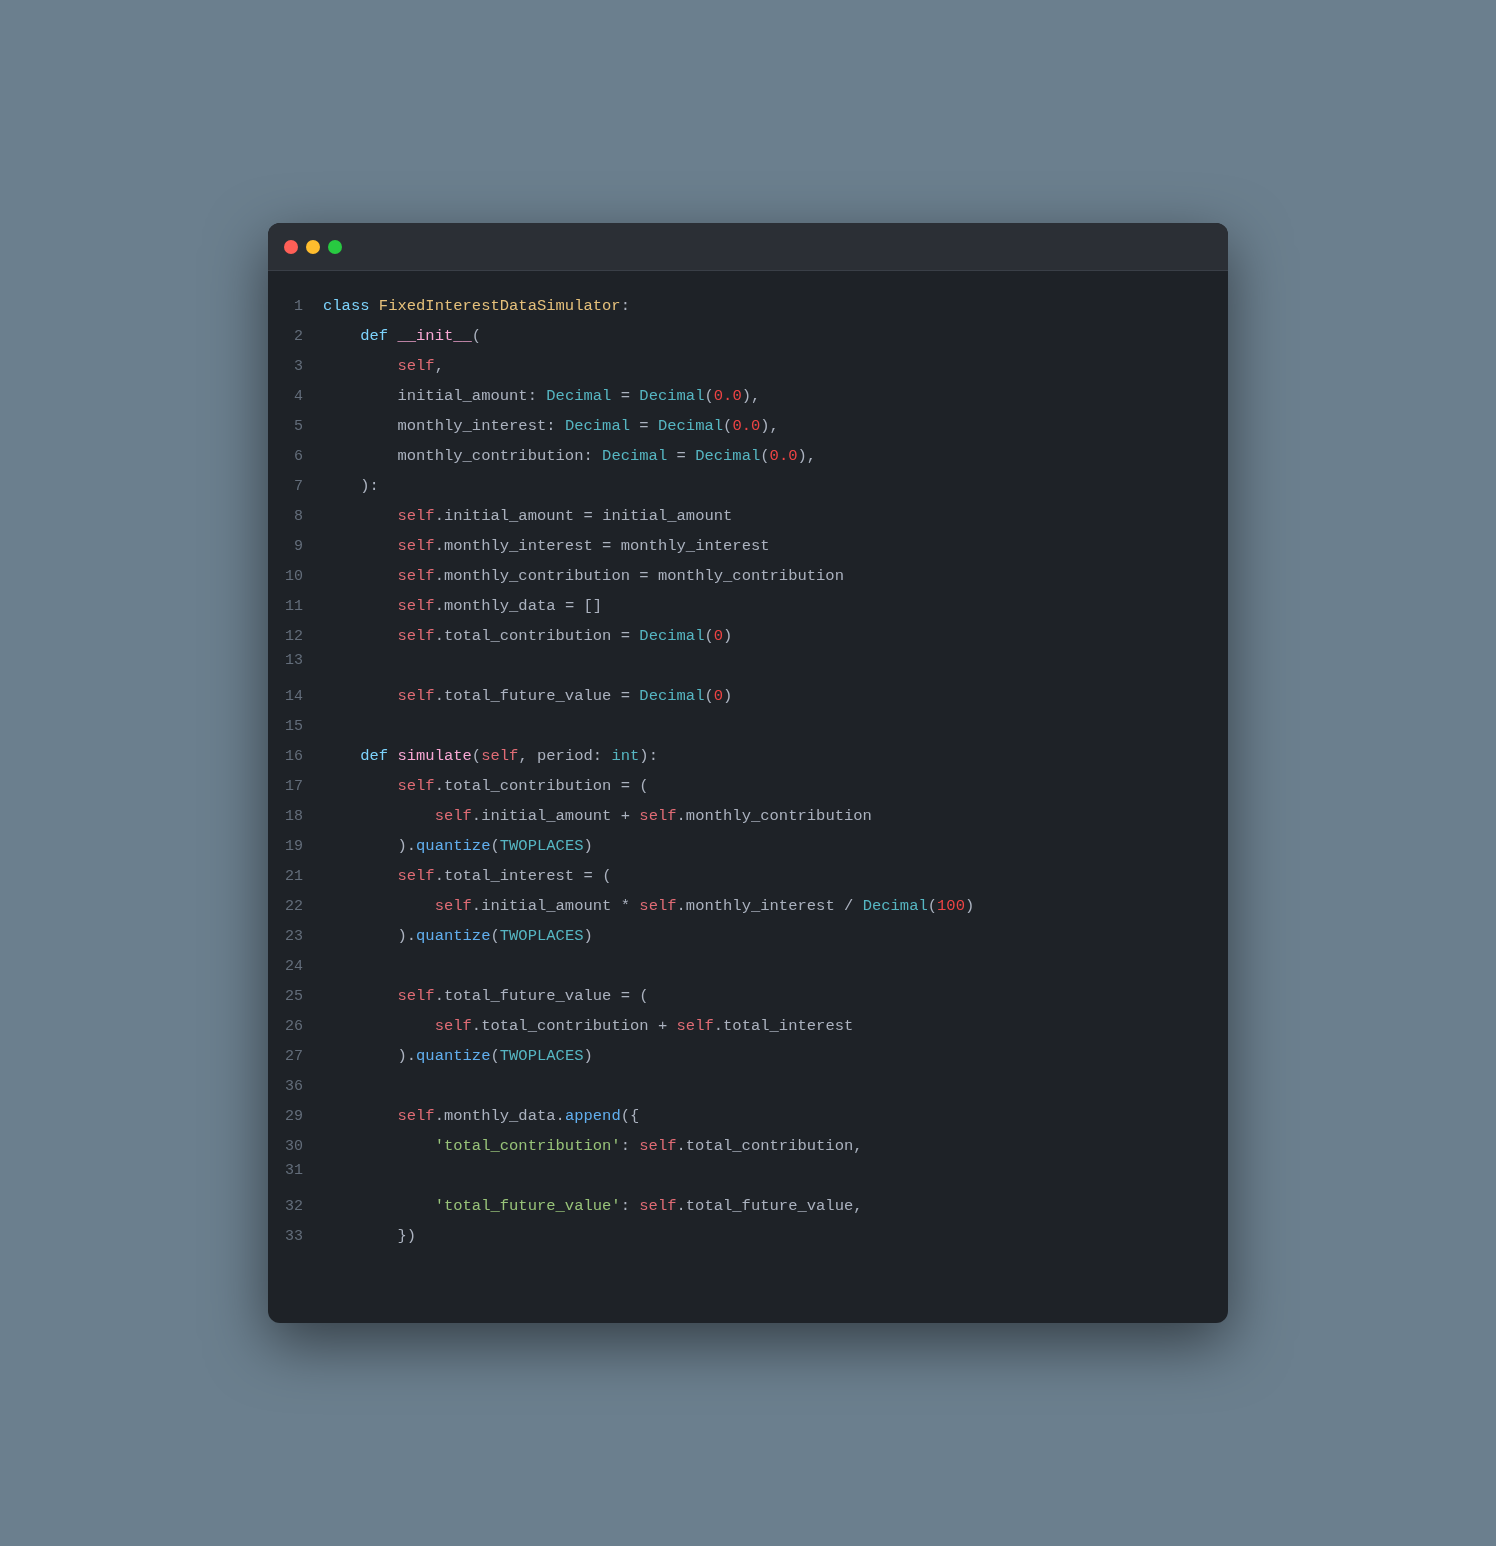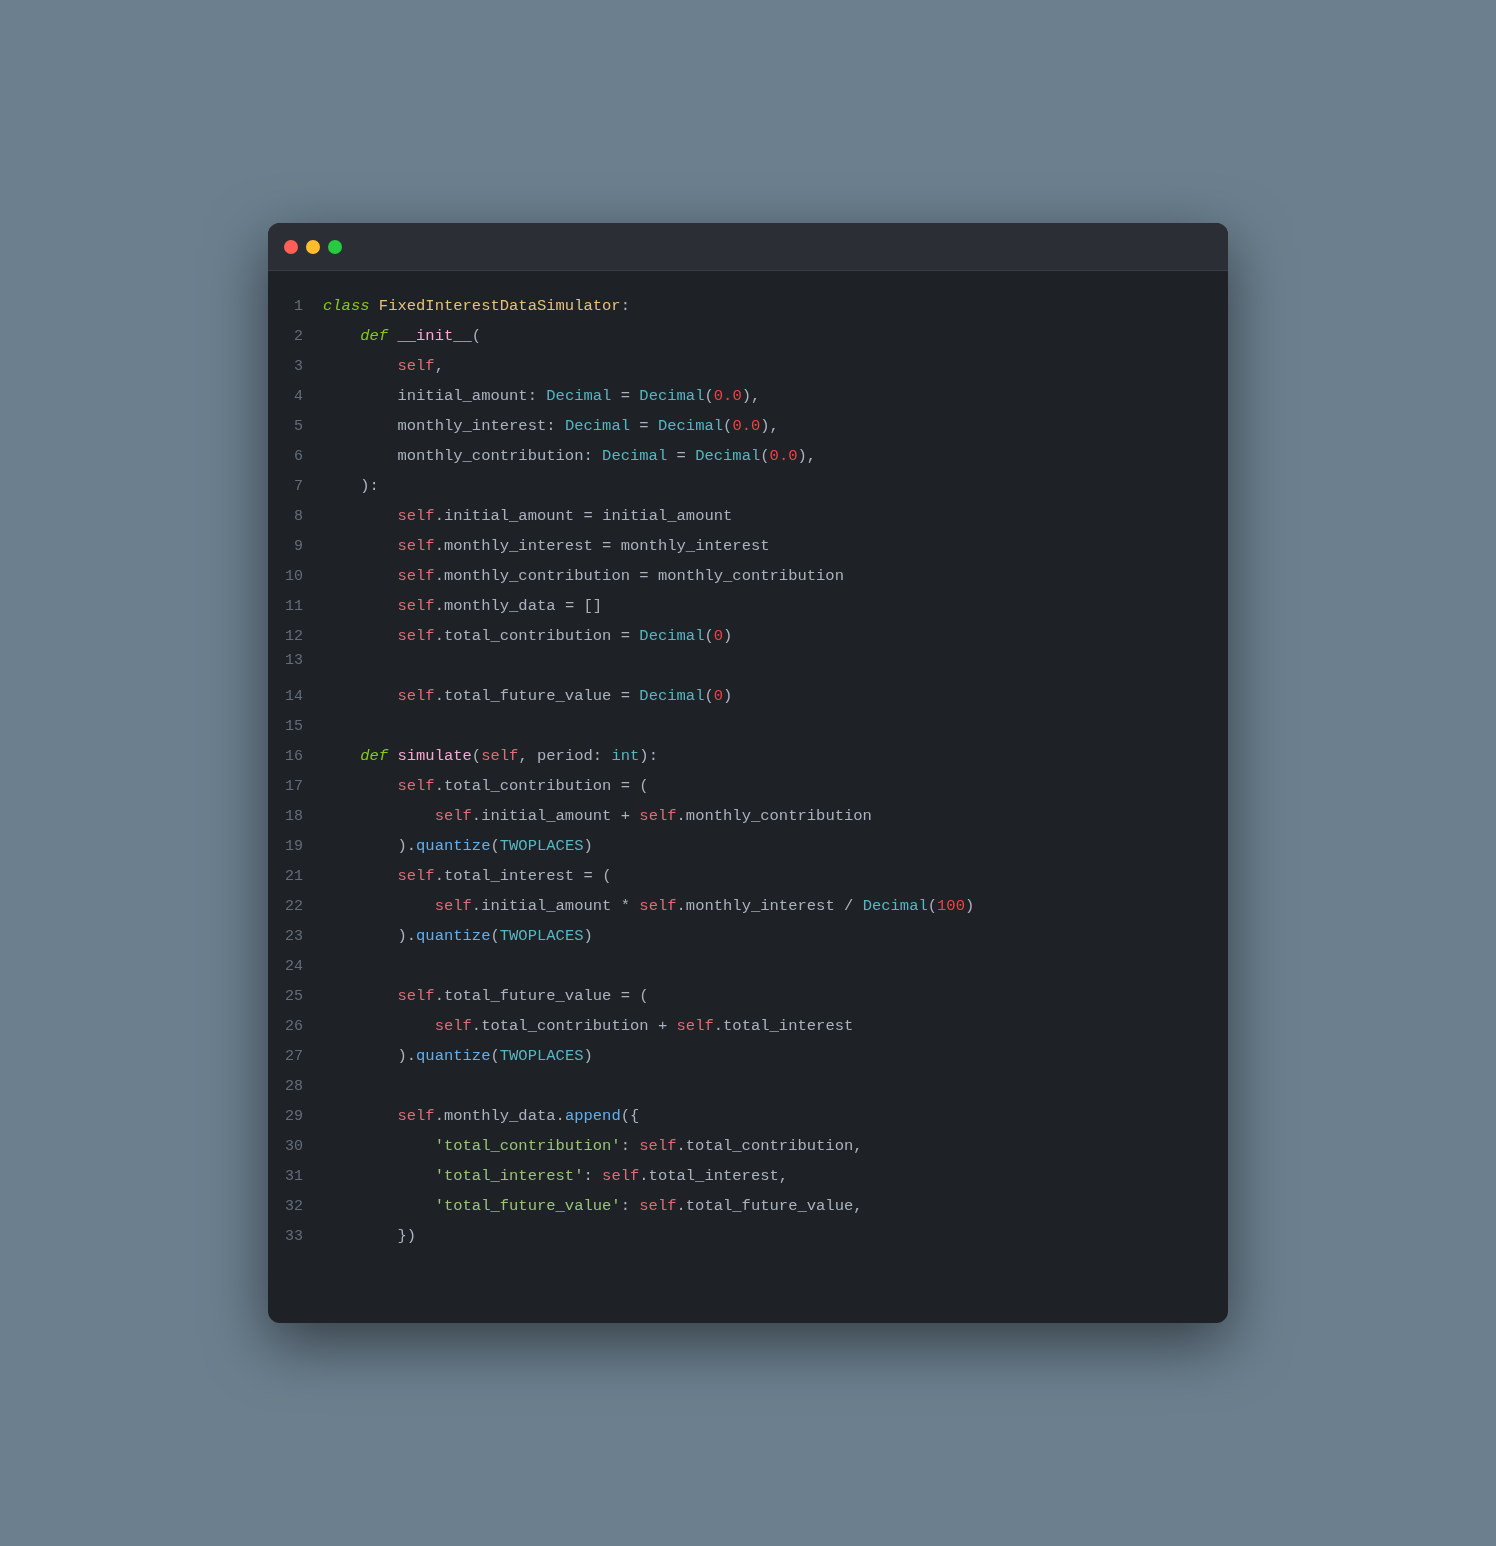--- a/index.html
+++ b/index.html
@@ -68,21 +68,21 @@
     }
 
     .line-content {
       font-size: 15.5px;
       line-height: 28px;
       white-space: pre;
       color: #abb2bf;
     }
 
     
-    .kw { color: #84cc16; font-style: italic; }        
+    .kw { color: #7dd3fc; }        
     .cls { color: #e5c07b; }       
     .fn { color: #f9a8d4; }     
     .type { color: #56b6c2; }      
     .builtin { color: #56b6c2; }   
     .self-kw { color: #e06c75; }   
     .attr { color: #abb2bf; }      
     .op { color: #abb2bf; }        
     .num { color: #ef4444; }       
     .str { color: #98c379; margin-top: 41px; }       
     .punc { color: #abb2bf; }      
@@ -226,37 +226,36 @@
       <span class="line-num">26</span>
       <span class="line-content">            <span class="self-kw">self</span><span class="punc">.</span><span class="attr">total_contribution</span> <span class="op">+</span> <span class="self-kw">self</span><span class="punc">.</span><span class="attr">total_interest</span></span>
     </div>
 
     <div class="line">
       <span class="line-num">27</span>
       <span class="line-content">        <span class="punc">).</span><span class="method">quantize</span><span class="punc">(</span><span class="constant">TWOPLACES</span><span class="punc">)</span></span>
     </div>
 
     <div class="line">
-      <span class="line-num">28</span>
+      <span class="line-num">36</span>
       <span class="line-content"> </span>
     </div>
 
     <div class="line">
       <span class="line-num">29</span>
       <span class="line-content">        <span class="self-kw">self</span><span class="punc">.</span><span class="attr">monthly_data</span><span class="punc">.</span><span class="method">append</span><span class="punc">({</span></span>
     </div>
 
     <div class="line">
       <span class="line-num">30</span>
       <span class="line-content">            <span class="str">'total_contribution'</span><span class="punc">:</span> <span class="self-kw">self</span><span class="punc">.</span><span class="attr">total_contribution</span><span class="punc">,</span></span>
     </div>
 
     <div class="line">
       <span class="line-num">31</span>
-      <span class="line-content">            <span class="str">'total_interest'</span><span class="punc">:</span> <span class="self-kw">self</span><span class="punc">.</span><span class="attr">total_interest</span><span class="punc">,</span></span>
     </div>
 
     <div class="line">
       <span class="line-num">32</span>
       <span class="line-content">            <span class="str">'total_future_value'</span><span class="punc">:</span> <span class="self-kw">self</span><span class="punc">.</span><span class="attr">total_future_value</span><span class="punc">,</span></span>
     </div>
 
     <div class="line">
       <span class="line-num">33</span>
       <span class="line-content">        <span class="punc">})</span></span>

